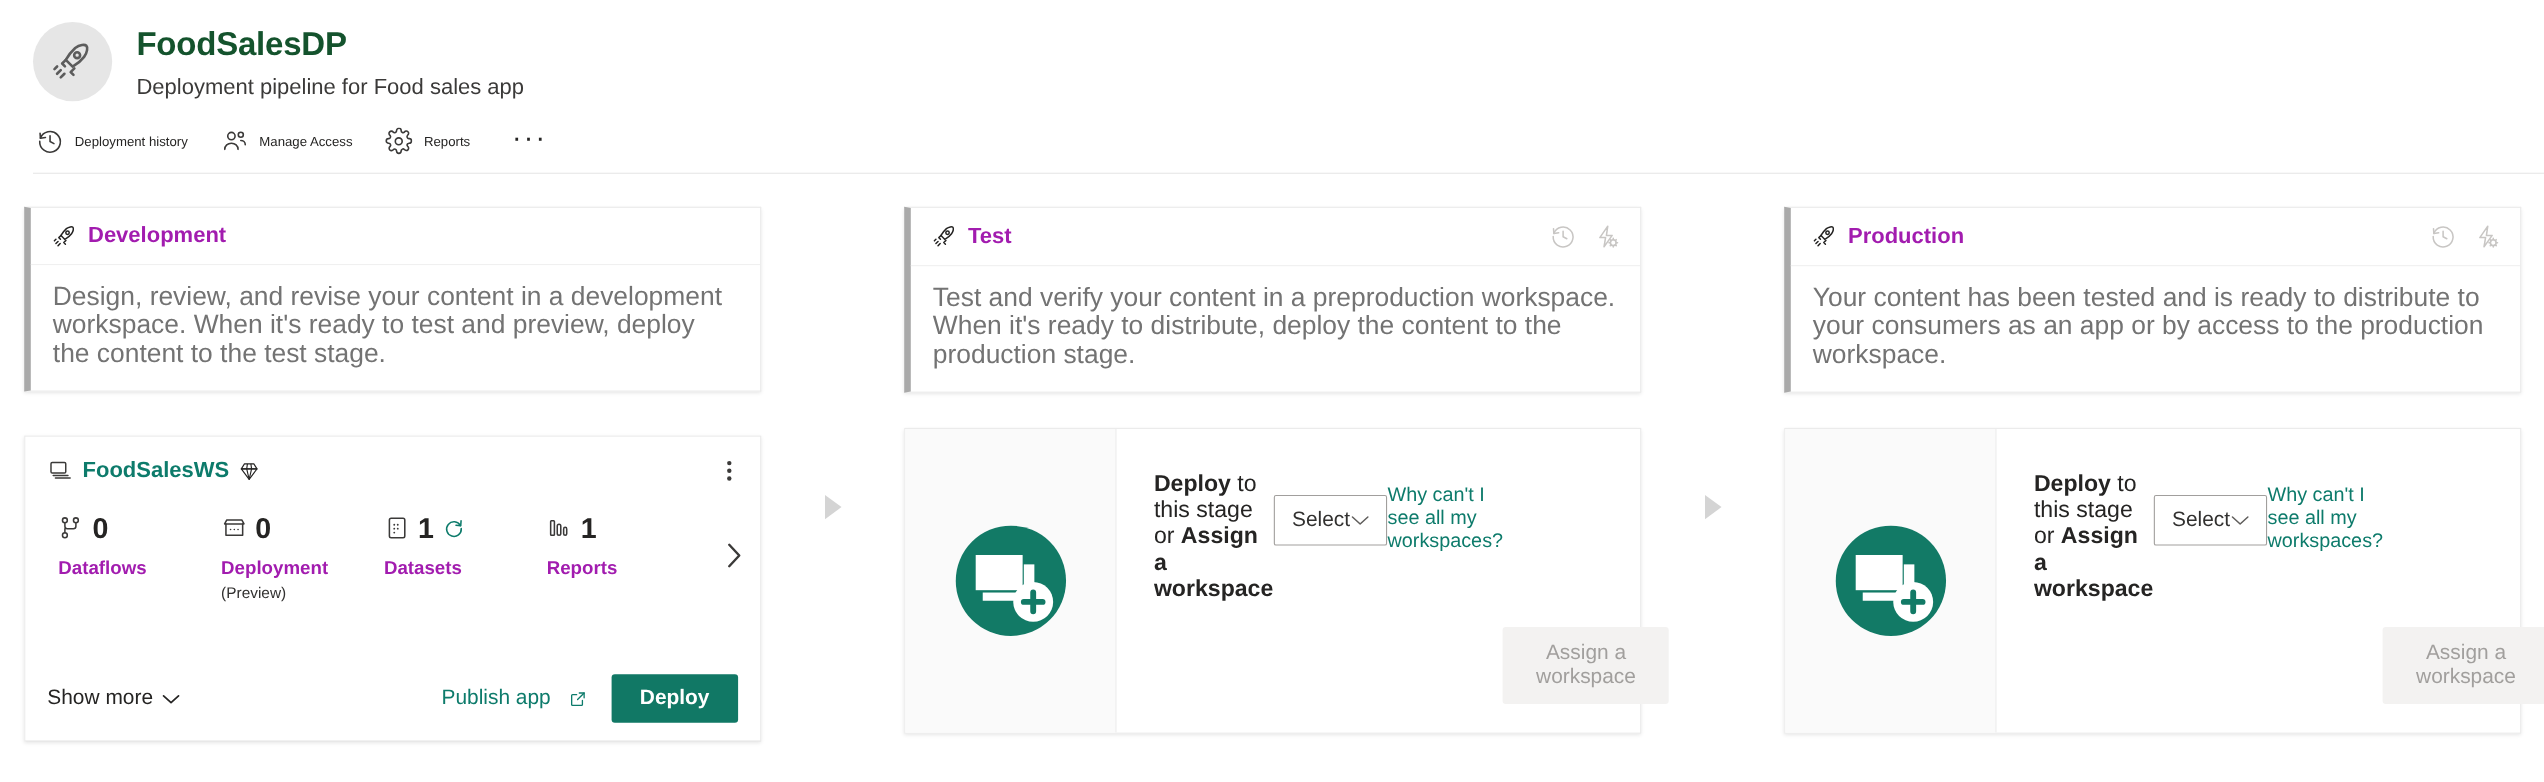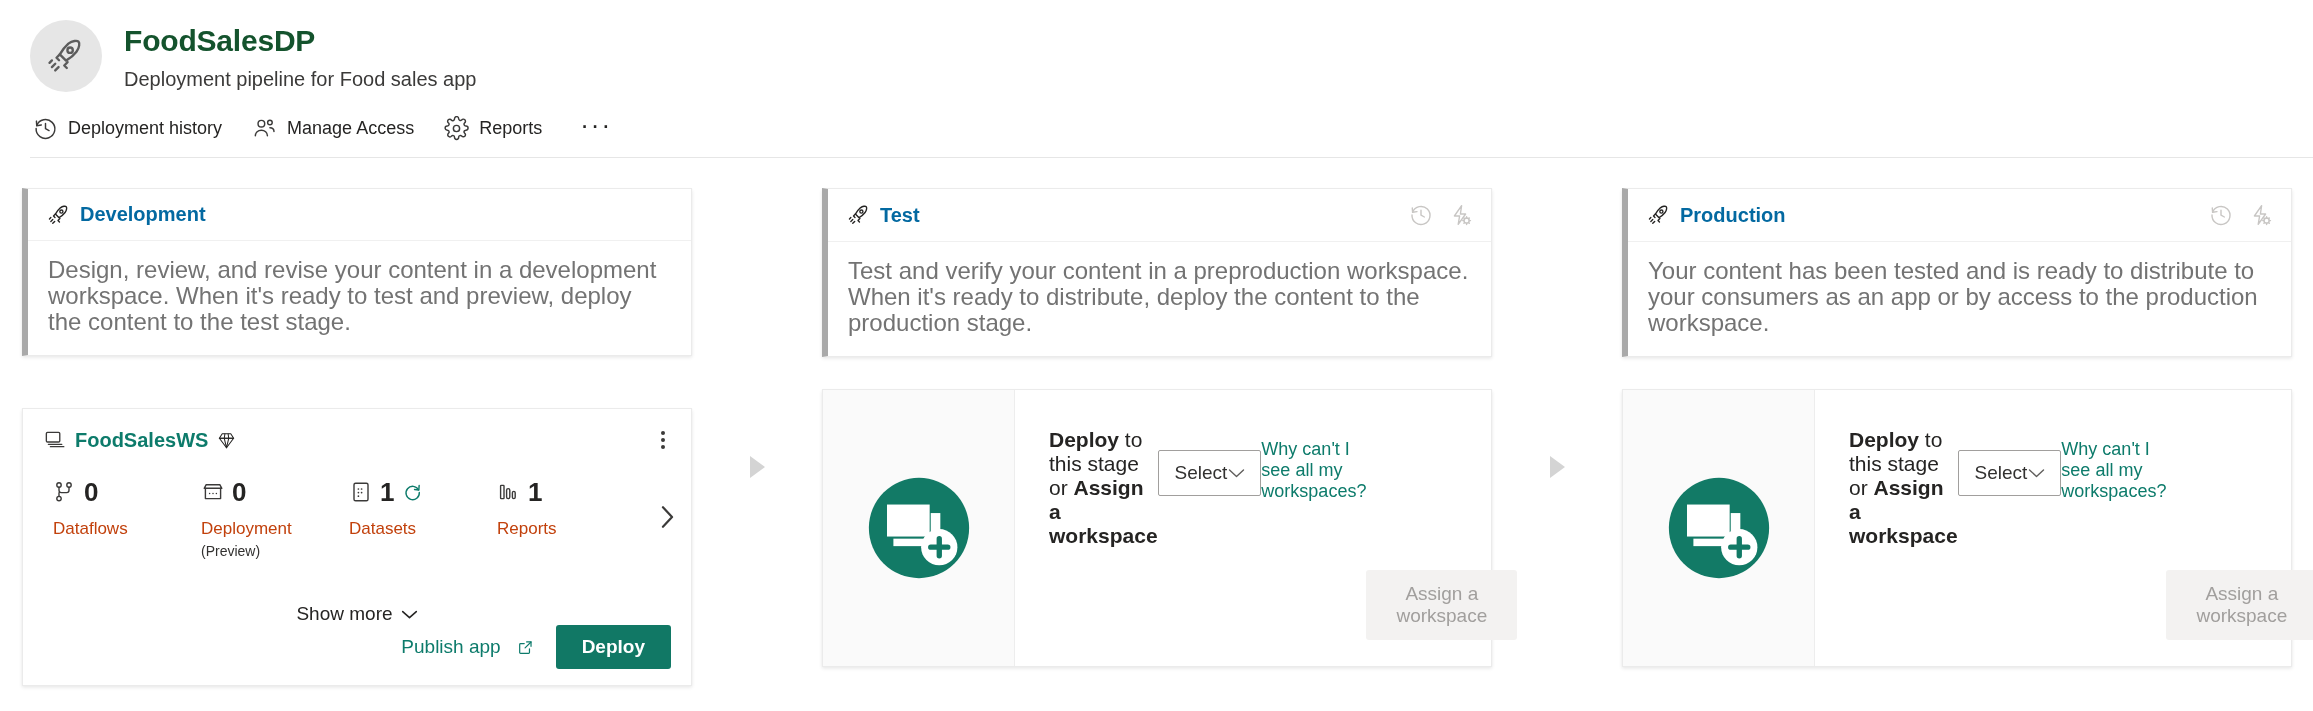--- a/index.html
+++ b/index.html
@@ -34,21 +34,21 @@
 
   
   .commandbar {
     display: flex; align-items: center; gap: 0;
     margin-top: 22px; padding-left: 3px;
     border-bottom: 1px solid #e6e6e6;
     padding-bottom: 14px;
   }
   .cmd {
     display: flex; align-items: center; gap: 10px;
-    font-size: 18px; color: #252423;
+    font-size: 12px; color: #252423;
     padding: 2px 16px 2px 0; margin-right: 14px;
     cursor: pointer; white-space: nowrap;
   }
   .cmd svg { width: 25px; height: 25px; flex: 0 0 auto; }
   .cmd-more {
     font-size: 26px; color: #252423; letter-spacing: 2px;
     line-height: 14px; cursor: pointer; padding: 0 8px 8px 8px;
   }
 
   
@@ -78,31 +78,31 @@
     border-left: 6px solid #a9a9a9;
     box-shadow: 0 1.6px 3.6px rgba(0,0,0,.10), 0 0.3px 0.9px rgba(0,0,0,.08);
   }
   .stage-card-head {
     display: flex; align-items: center;
     padding: 14px 18px 14px 20px;
     border-bottom: 1px solid #f0f0f0;
     min-height: 52px;
   }
   .stage-card-head .rocket { width: 22px; height: 22px; margin-right: 10px; flex:0 0 auto; }
-  .stage-name { font-size: 20px; font-weight: 700; color: #0369a1; }
+  .stage-name { font-size: 20px; font-weight: 700; color: #a21caf; }
   .head-actions { margin-left: auto; display: flex; align-items: center; gap: 16px; }
   .head-actions svg { width: 24px; height: 24px; cursor: pointer; }
   .stage-desc {
     padding: 16px 22px 20px 20px;
     font-size: 24px; line-height: 26px; color: #737373;
   }
 
   
   .ws-card {
-    margin-top: 52px;
+    margin-top: 40px;
     background: #ffffff;
     border: 1px solid #ebebeb;
     box-shadow: 0 1.6px 3.6px rgba(0,0,0,.10), 0 0.3px 0.9px rgba(0,0,0,.08);
     padding: 18px 20px 16px 20px;
     min-height: 278px;
     display: flex; flex-direction: column;
   }
   .ws-head { display: flex; align-items: center; }
   .ws-icon { width: 23px; height: 23px; margin-right: 9px; flex:0 0 auto; }
   .ws-name {
@@ -120,32 +120,31 @@
 
   .metrics {
     display: flex; align-items: flex-start;
     margin-top: 26px; padding-left: 10px;
   }
   .metric { width: 148px; flex: 0 0 auto; }
   .metric-top { display: flex; align-items: center; gap: 7px; }
   .metric-top .m-ico { width: 24px; height: 24px; flex:0 0 auto; }
   .metric-val { font-size: 26px; font-weight: 600; color: #252423; line-height: 26px; }
   .metric-refresh { width: 19px; height: 19px; margin-left: 2px; }
-  .metric-label { font-size: 17px; color: #c2410c; margin-top: 14px; }
+  .metric-label { font-size: 17px; color: #a21caf; margin-top: 14px; font-weight: bold; }
   .metric-sub { font-size: 14px; color: #323130; margin-top: 4px; }
   .metric-next {
     margin-left: auto; align-self: center;
     padding: 10px 6px 10px 14px; cursor: pointer;
   }
   .metric-next svg { width: 17px; height: 26px; }
 
   .ws-foot {
     margin-top: auto; display: flex; align-items: center;
     padding-top: 18px;
-    flex-direction: column;
   }
   .show-more {
     display: flex; align-items: center; gap: 8px;
     font-size: 19px; color: #252423; cursor: pointer;
   }
   .show-more svg { width: 17px; height: 11px; }
   .foot-right { margin-left: auto; display: flex; align-items: center; gap: 22px; }
   .publish-app {
     display: flex; align-items: center; gap: 16px;
     font-size: 19px; color: #0d7b6b; cursor: pointer;

